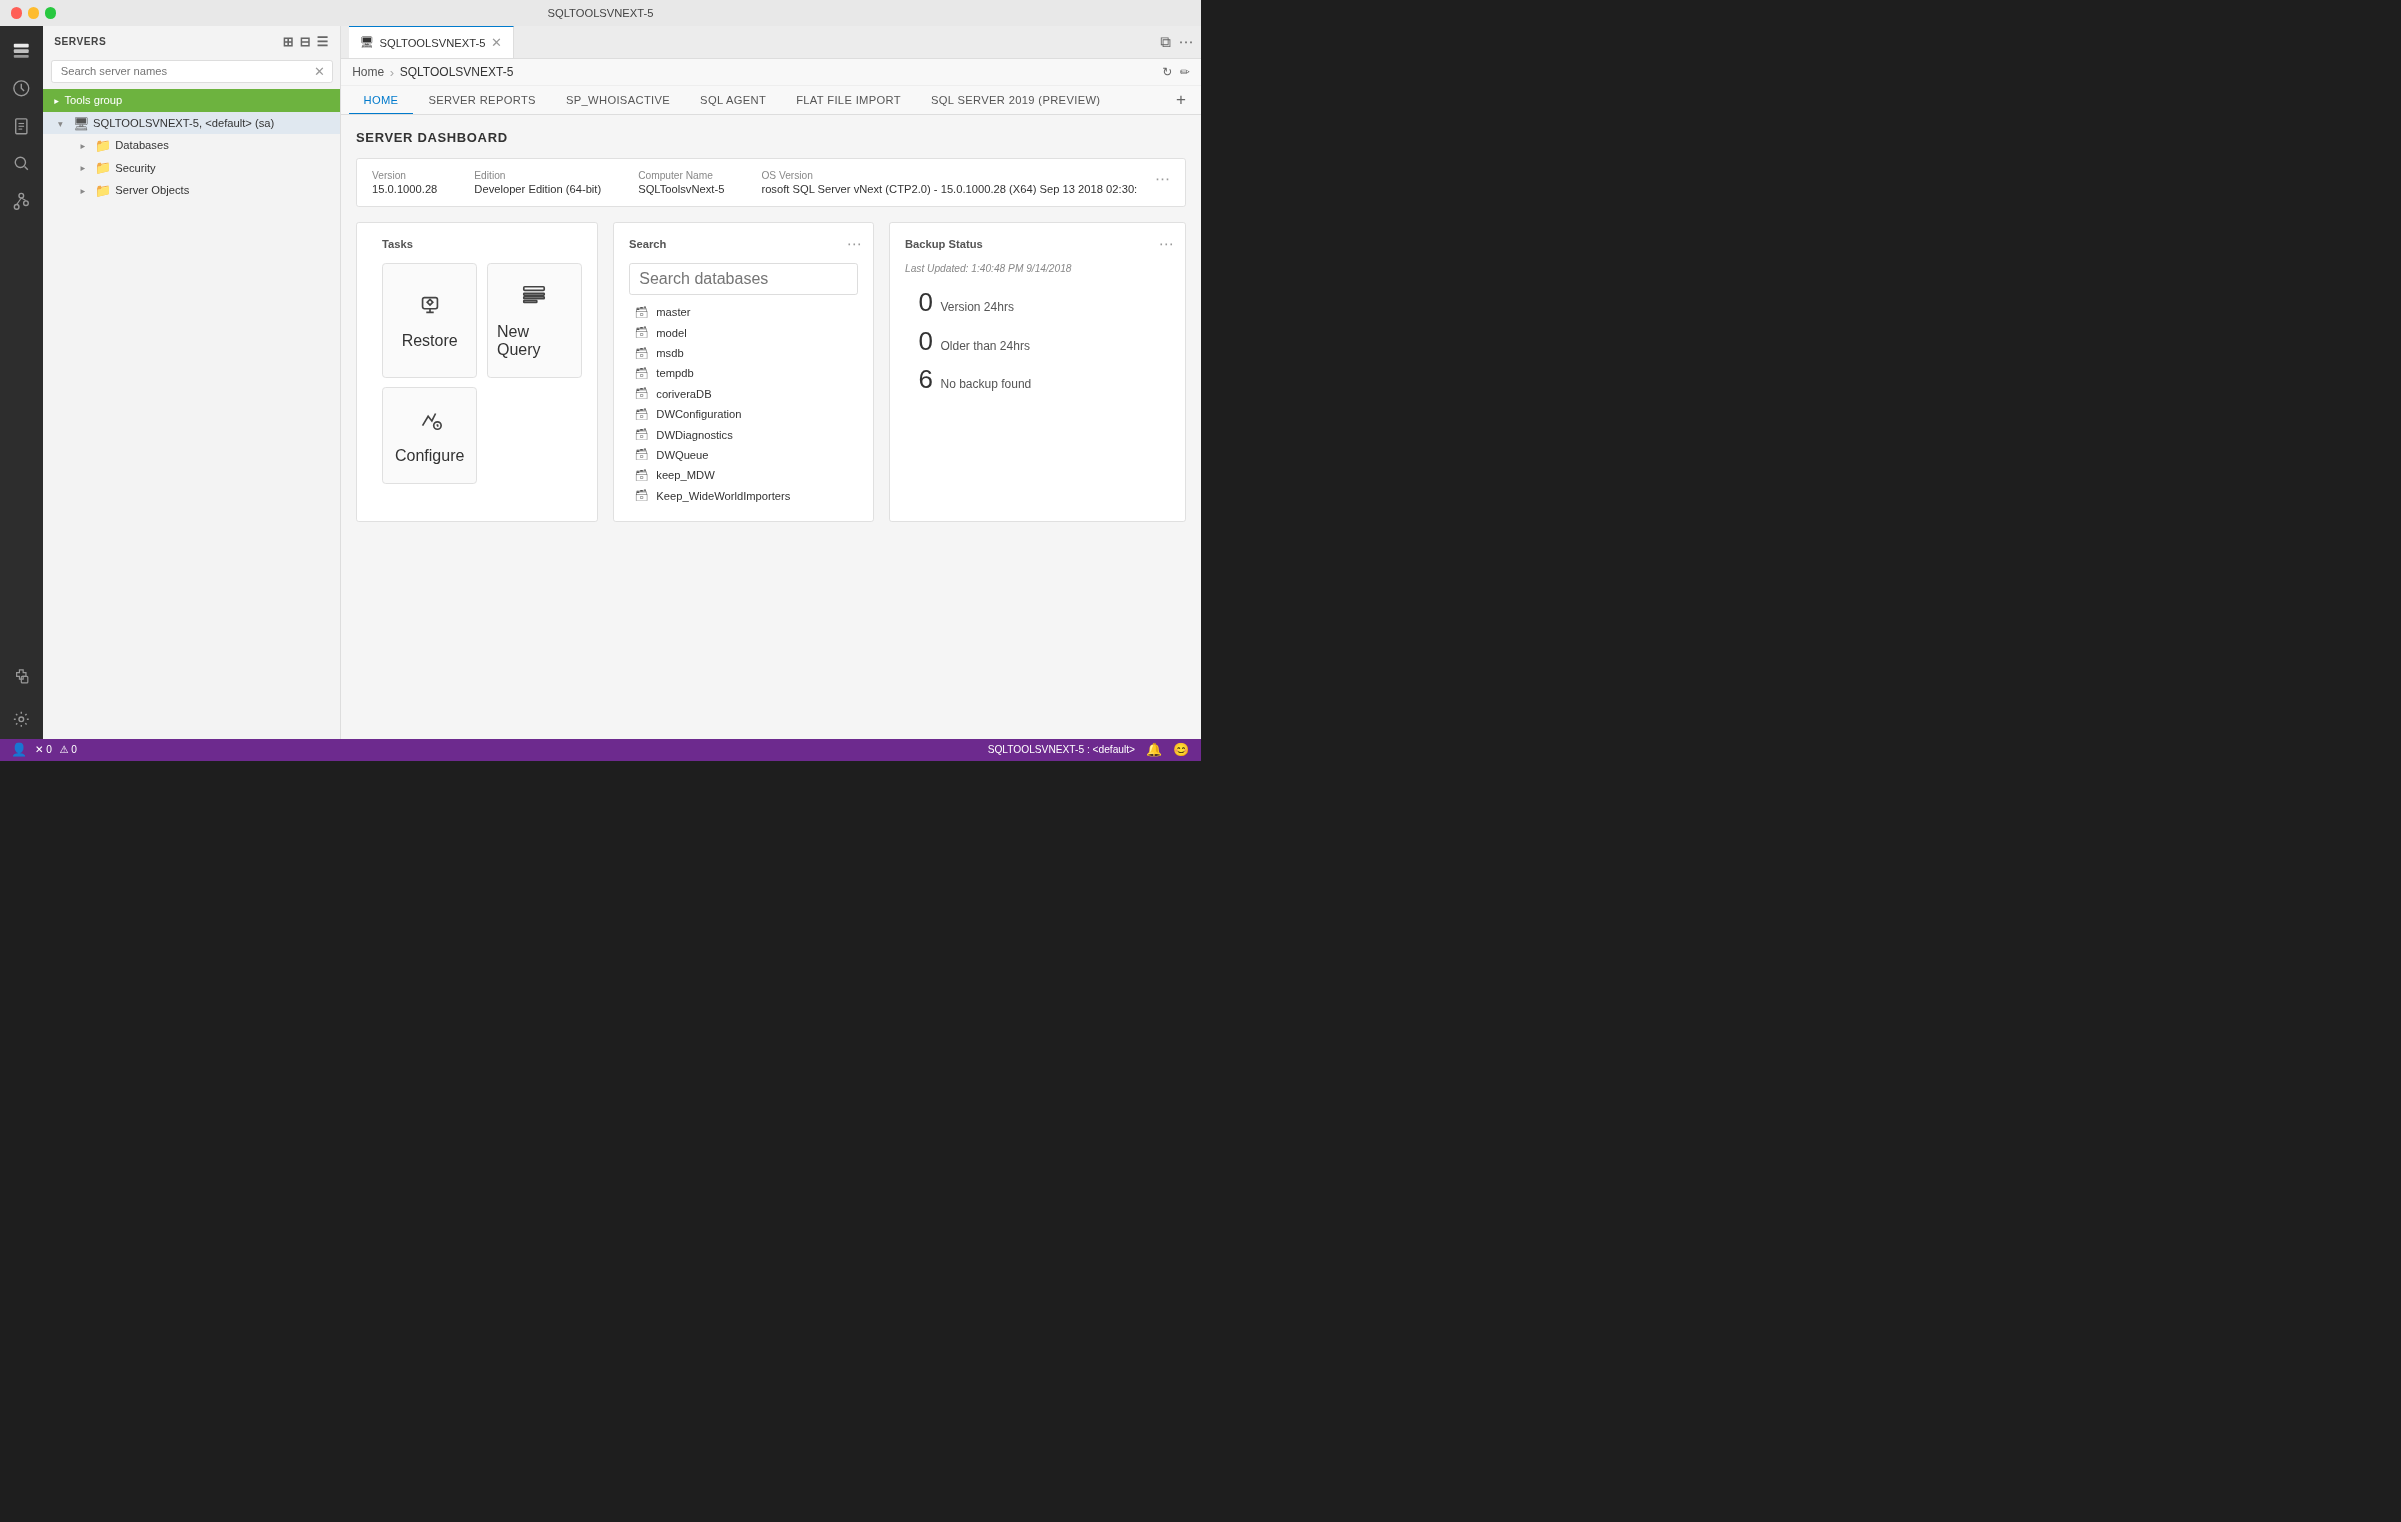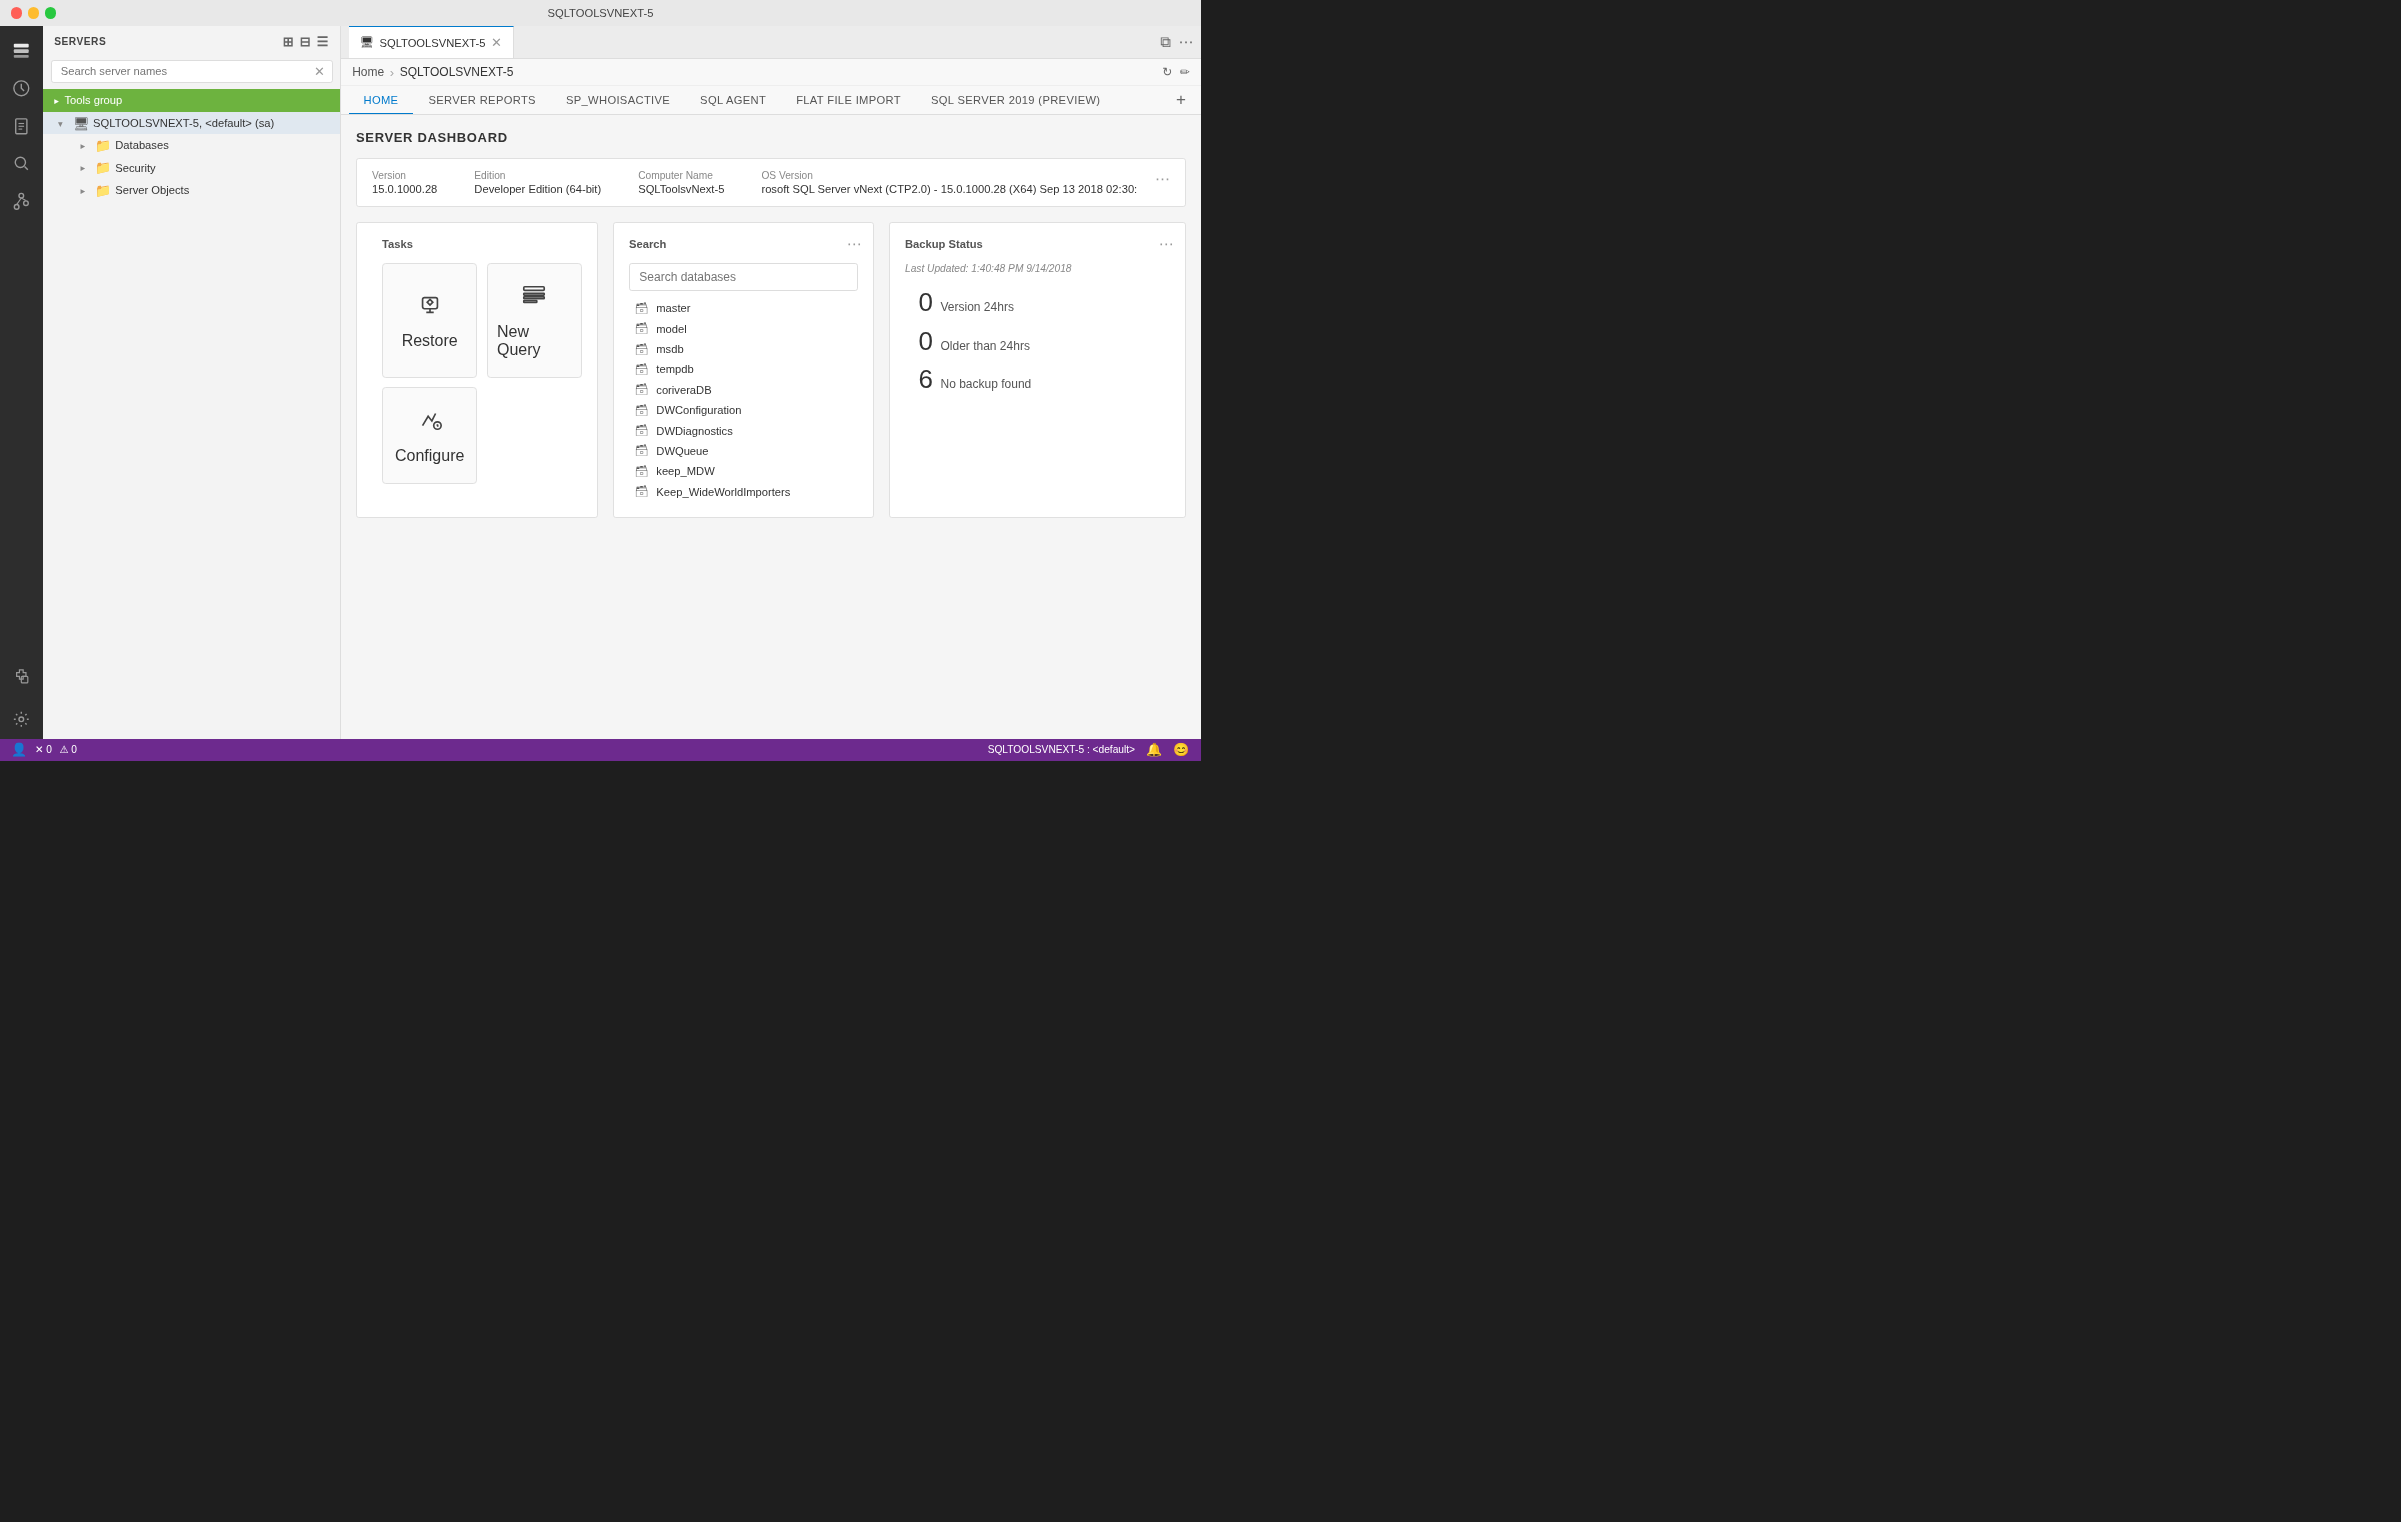--- a/index.html
+++ b/index.html
@@ -391,21 +391,21 @@
     
     .search-card {
       width: 261px;
       flex: 0 0 261px;
     }
     .search-card input {
       width: 100%;
       padding: 5.6px 9.3px;
       border: 0.9px solid #ddd;
       border-radius: 2.8px;
-      font-size: 12px;
+      font-size: 16px;
       outline: none;
       margin-bottom: 7.5px;
     }
     .db-list {
       list-style: none;
       font-size: 11.2px;
     }
     .db-list li {
       padding: 3.7px 5.6px;
       display: flex;

